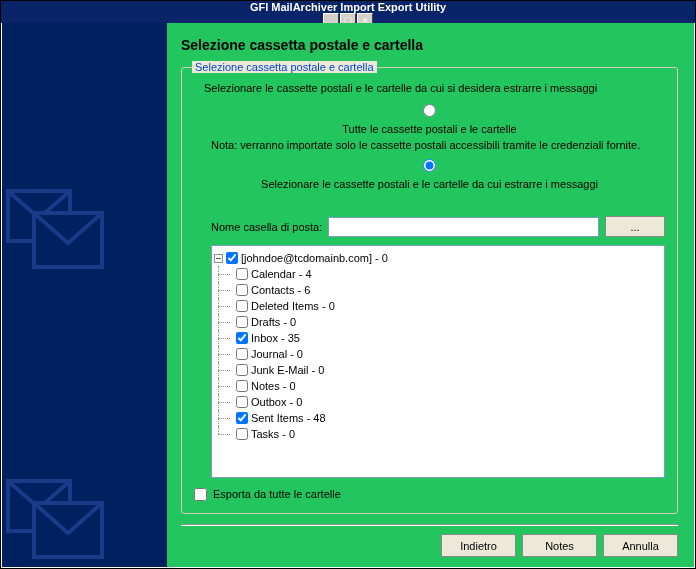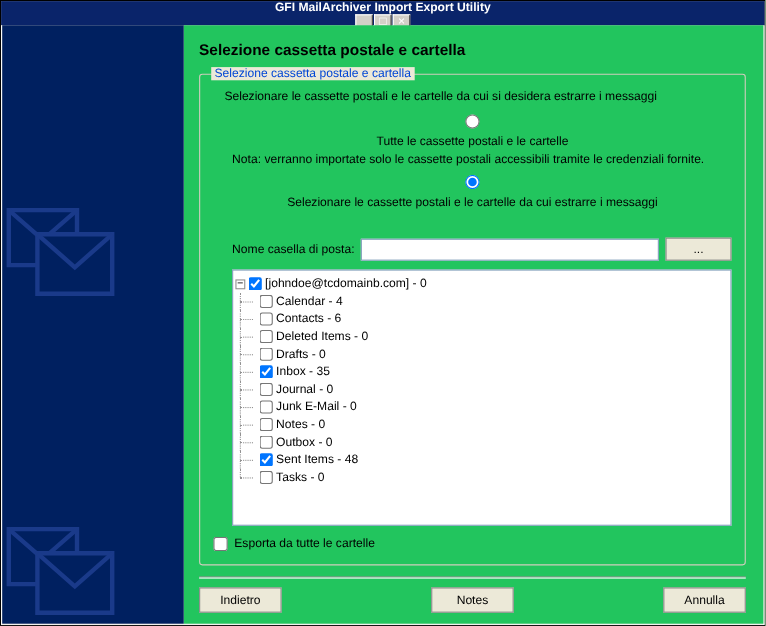--- a/index.html
+++ b/index.html
@@ -32,21 +32,21 @@
 .tree-toggle { width: 9px; height: 9px; border: 1px solid #919191; display: inline-flex; align-items: center; justify-content: center; font-size: 9px; line-height: 1; margin-right: 3px; cursor: pointer; background: #fff; font-family: monospace; }
 .tree-chk { width: 12px; height: 12px; margin-right: 3px; }
 .tree-label { }
 .tree-children { list-style: none; padding-left: 0; }
 .tree-children .tree-node { padding-left: 22px; position: relative; }
 .tree-children .tree-node::before { content: ""; position: absolute; left: 4px; top: 0; bottom: 0; border-left: 1px dotted #919191; }
 .tree-children li:last-child > .tree-node::before { bottom: 8px; }
 .tree-children .tree-node::after { content: ""; position: absolute; left: 4px; top: 8px; width: 12px; border-top: 1px dotted #919191; }
 .export-row { display: flex; align-items: flex-start; gap: 6px; margin-top: 10px; }
 .footer-sep { height: 2px; border-top: 1px solid #919191; border-bottom: 1px solid #fff; margin: 10px 0 8px; }
-.footer { display: flex; justify-content: space-between; gap: 6px; padding: 0 0 0 0; }
+.footer { display: flex; justify-content: flex-end; gap: 6px; padding: 0 0 0 0; }
 .footer button { width: 75px; height: 23px; border: 1px solid #888; background: #ece9d8; cursor: pointer; font-size: 11px; }
 </style>
 </head>
 <body>
 
 <div class="window">
   <div class="titlebar">
     <div class="titlebar-icon"></div>
     <div class="titlebar-text">GFI MailArchiver Import Export Utility</div>
     <div class="titlebar-buttons">

